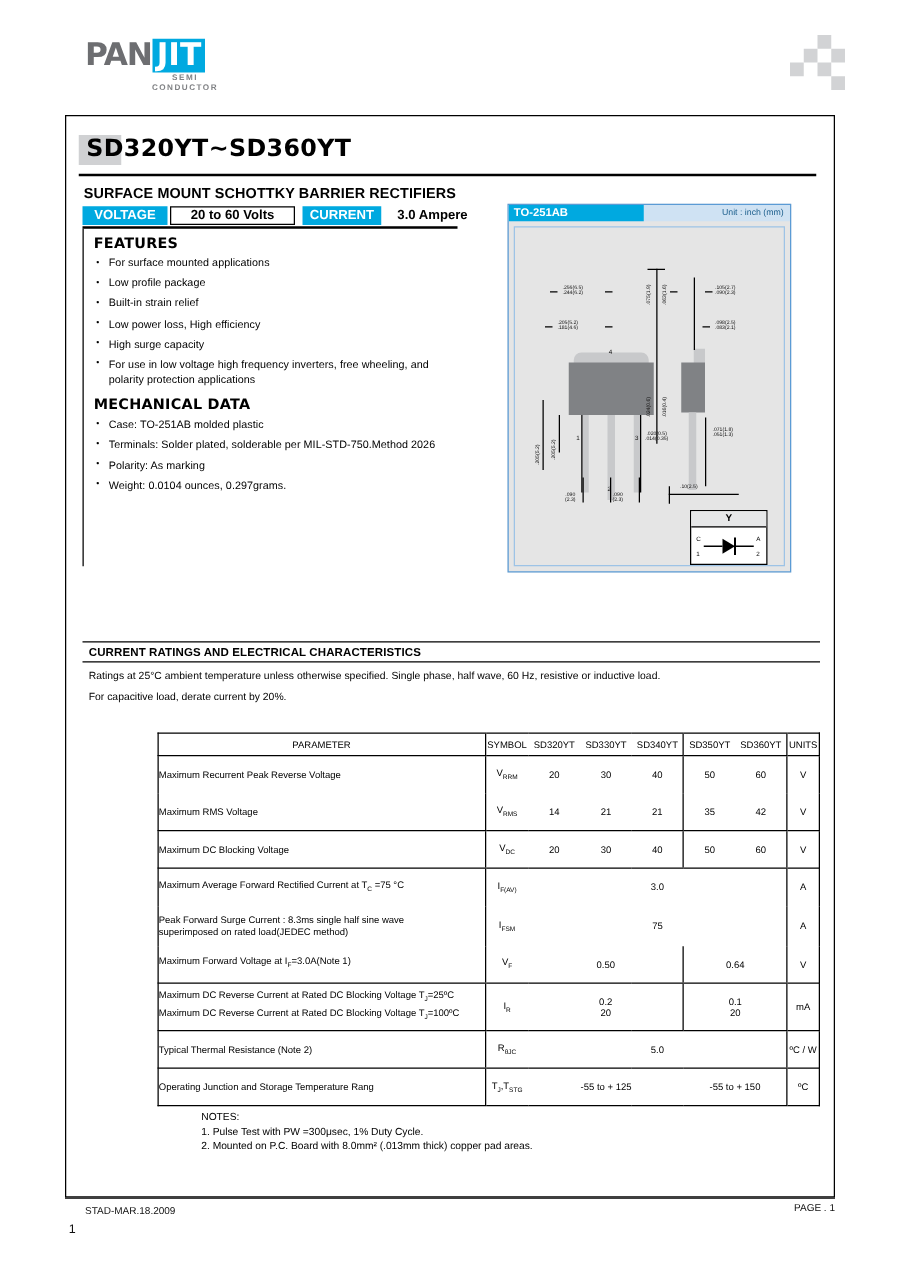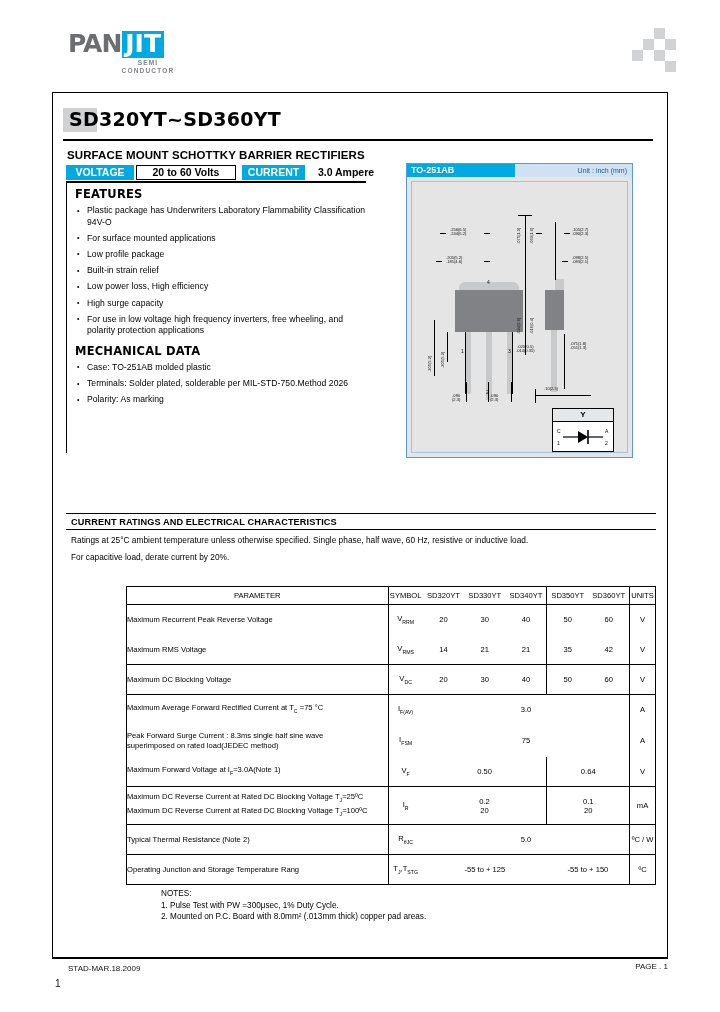--- a/index.html
+++ b/index.html
@@ -218,33 +218,33 @@
       <div class="badge" style="left:0;width:68px;">VOLTAGE</div>
       <div class="boxval" style="left:70px;width:100px;">20 to 60 Volts</div>
       <div class="badge" style="left:176px;width:63px;">CURRENT</div>
       <div class="plainval" style="left:241px;width:78px;">3.0 Ampere</div>
     </div>
     <div class="vc-rule"></div>
 
     <div class="features-box">
       <div class="sec-head" style="padding-top:4px;">FEATURES</div>
       <ul class="bul">
-        <li>Plastic package has Underwriters Laboratory Flammability Classification 94V-O</li>
         <li>For surface mounted applications</li>
         <li>Low profile package</li>
         <li>Built-in strain relief</li>
         <li>Low power loss, High efficiency</li>
         <li>High surge capacity</li>
         <li>For use in low voltage high frequency inverters, free wheeling, and polarity protection applications</li>
       </ul>
       <div class="sec-head" style="margin-top:7px;">MECHANICAL DATA</div>
       <ul class="bul">
         <li>Case: TO-251AB molded plastic</li>
         <li>Terminals: Solder plated, solderable per MIL-STD-750.Method 2026</li>
         <li>Polarity:  As marking</li>
+        <li>Weight: 0.0104 ounces, 0.297grams.</li>
       </ul>
     </div>
 
     <div class="pkg">
       <div class="pkg-head">
         <div class="lbl">TO-251AB</div>
         <div class="unit">Unit : inch (mm)</div>
       </div>
       <div class="pkg-body">
 

